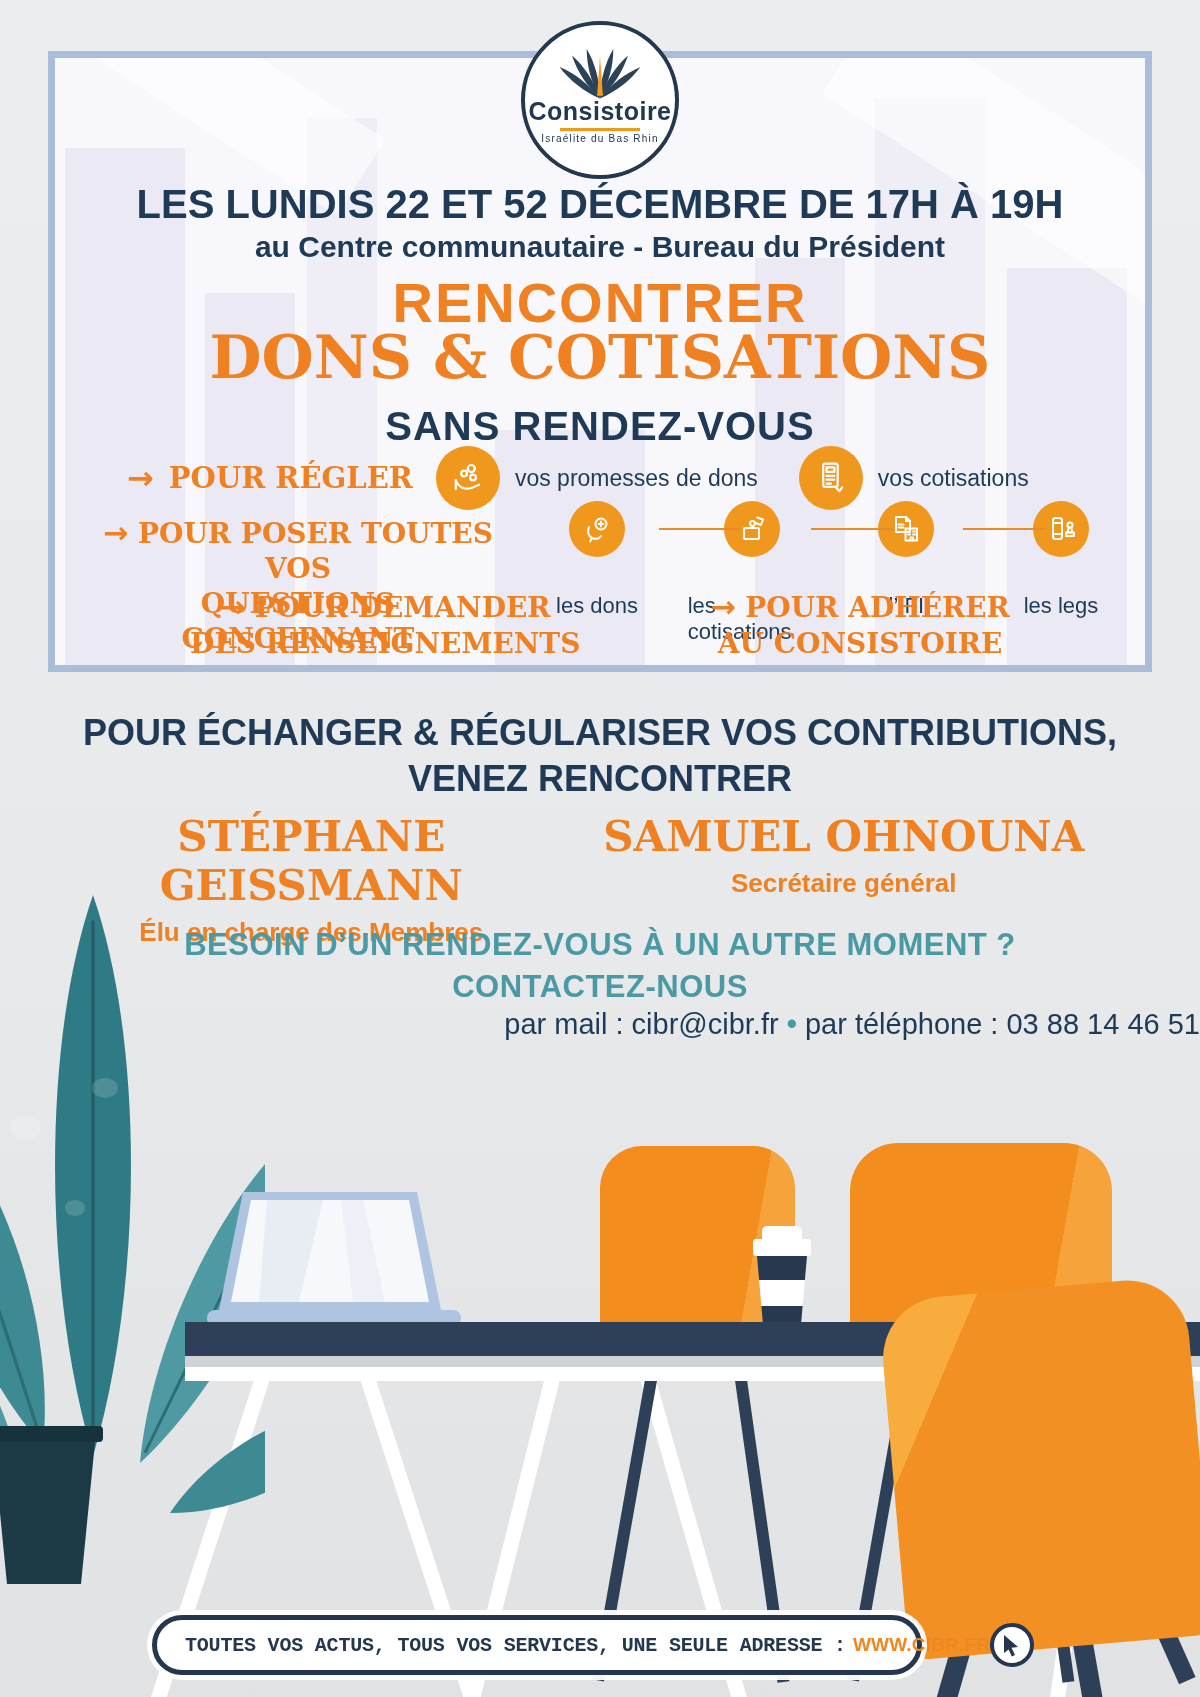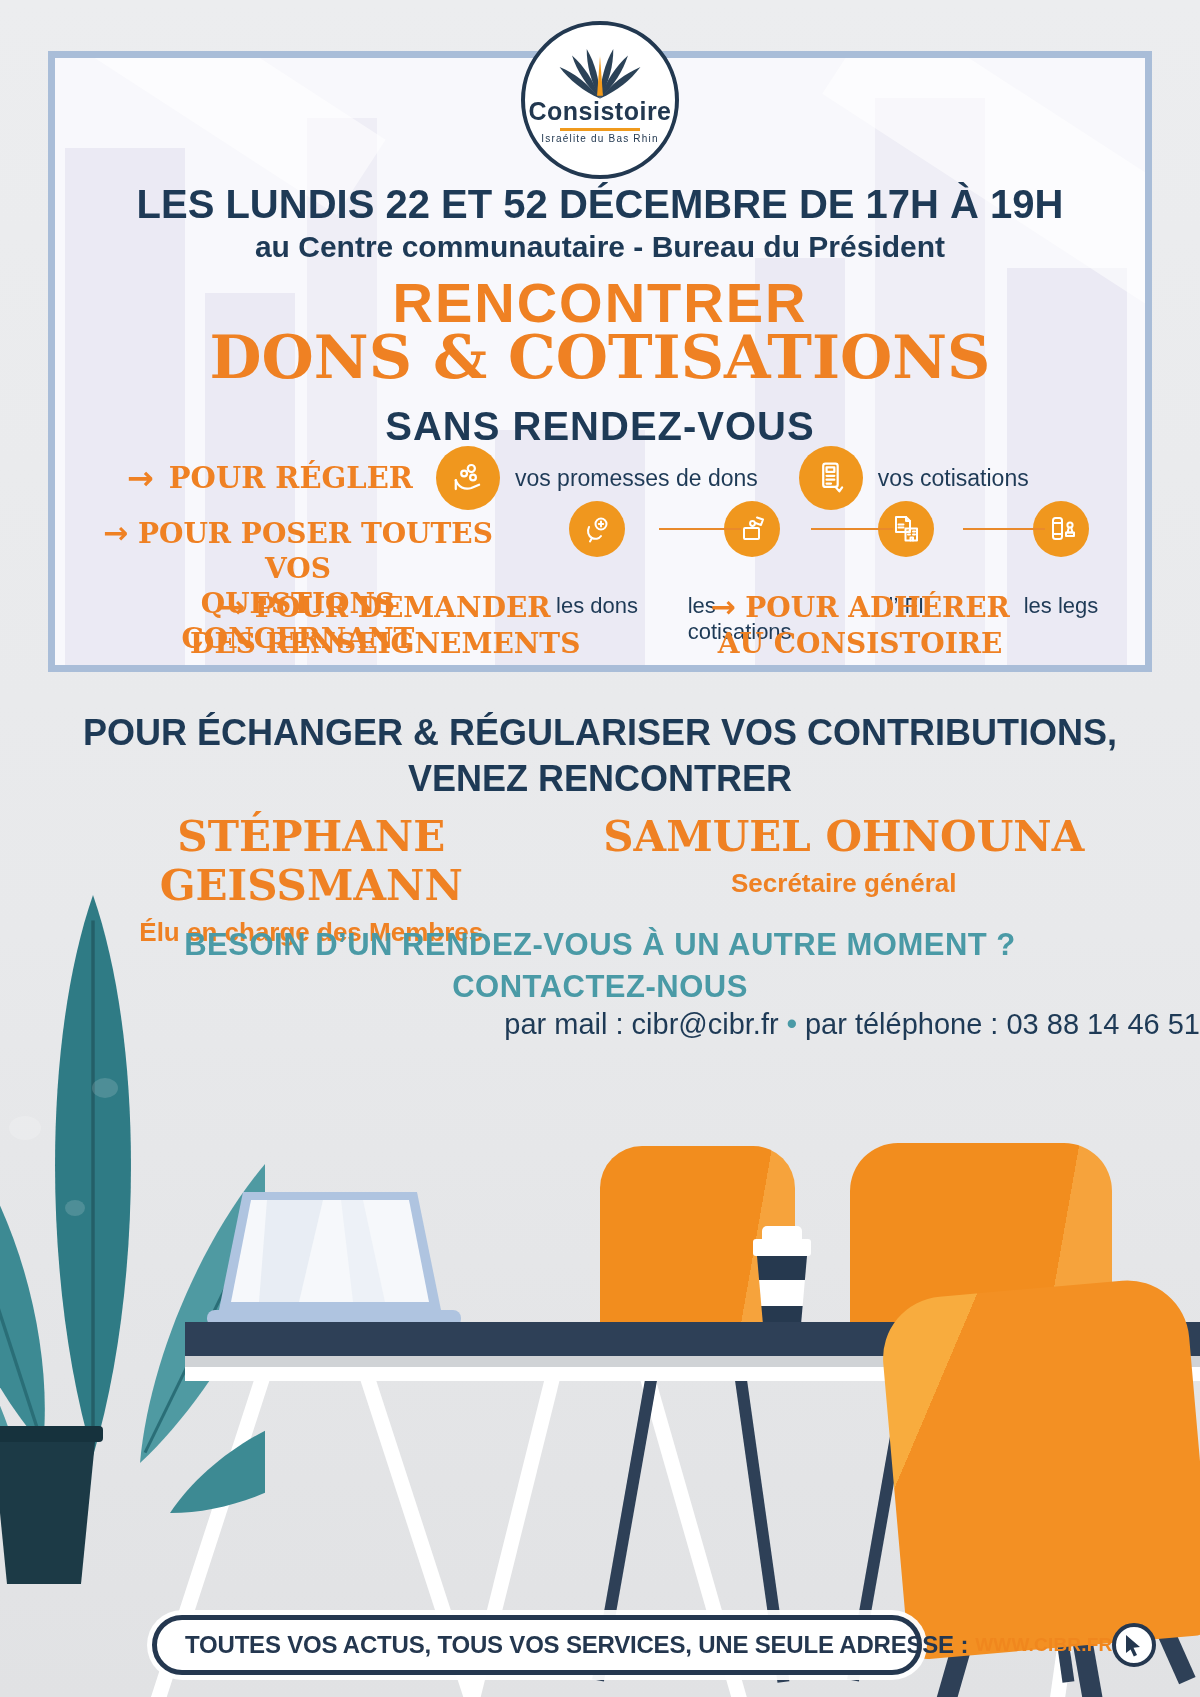--- a/index.html
+++ b/index.html
@@ -105,21 +105,21 @@
   .chairC { left:893px; top:1288px; width:307px; height:360px; border-radius:62px 62px 20px 20px;
             background:linear-gradient(118deg,#F8AC3E 20%,#F39023 20%); transform:rotate(-5deg); z-index:5; }
 
   
   .pill {
     position:absolute; left:152px; top:1615px; width:770px; height:60px;
     background:#FFF; border:5px solid #24374F; border-radius:32px;
     box-shadow:0 0 0 5px rgba(255,255,255,.95);
     display:flex; align-items:center; padding:0 7px 0 28px; z-index:10; white-space:nowrap;
   }
-  .pill-text { font-size:24px; font-weight:800; color:#24374F; letter-spacing:-0.2px; }
+  .pill-text { font-size:20px; font-weight:800; color:#24374F; letter-spacing:-0.2px;font-family:Liberation Mono, monospace; }
   .pill-url  { font-size:19px; font-weight:800; color:#F0871E; margin-left:7px; letter-spacing:.2px; }
   .pill-cursor { margin-left:auto; width:44px; height:44px; border:4px solid #24374F; border-radius:50%;
                  background:#FFF; display:flex; align-items:center; justify-content:center; flex:none; }
 </style>
 </head>
 <body>
 
 <div class="poster">
 
   <div class="header-box">

